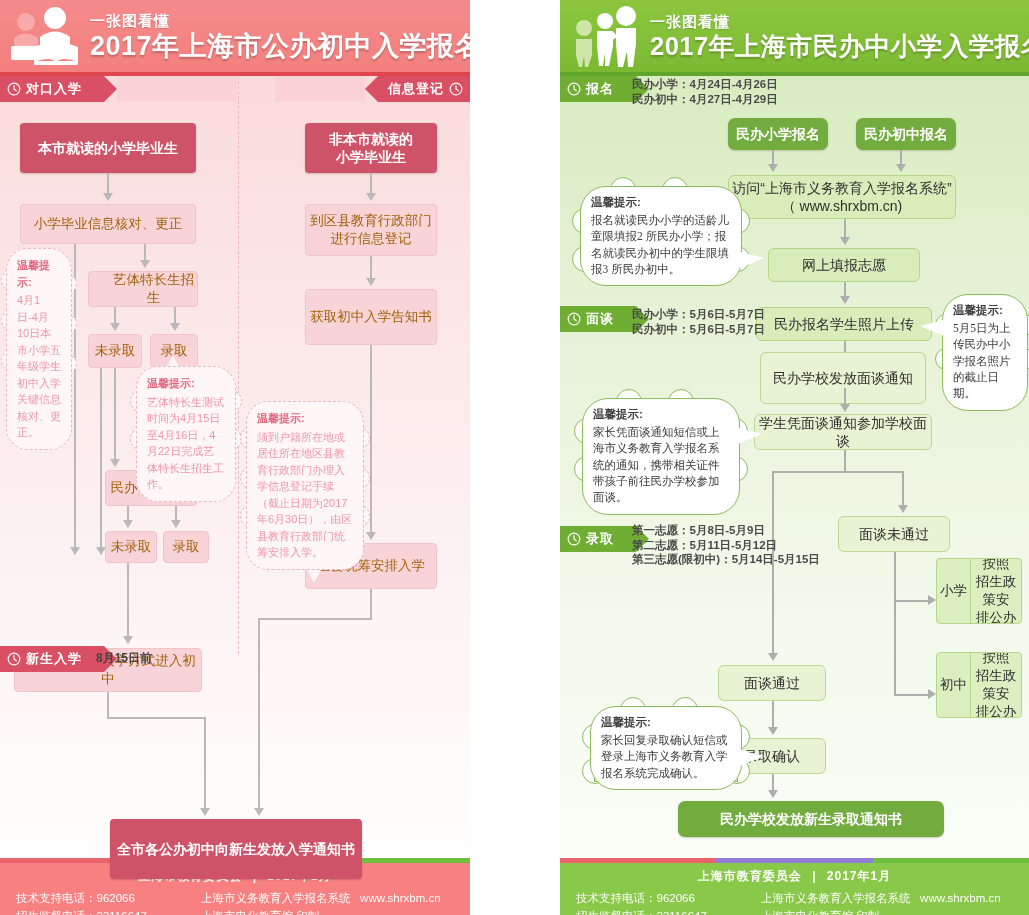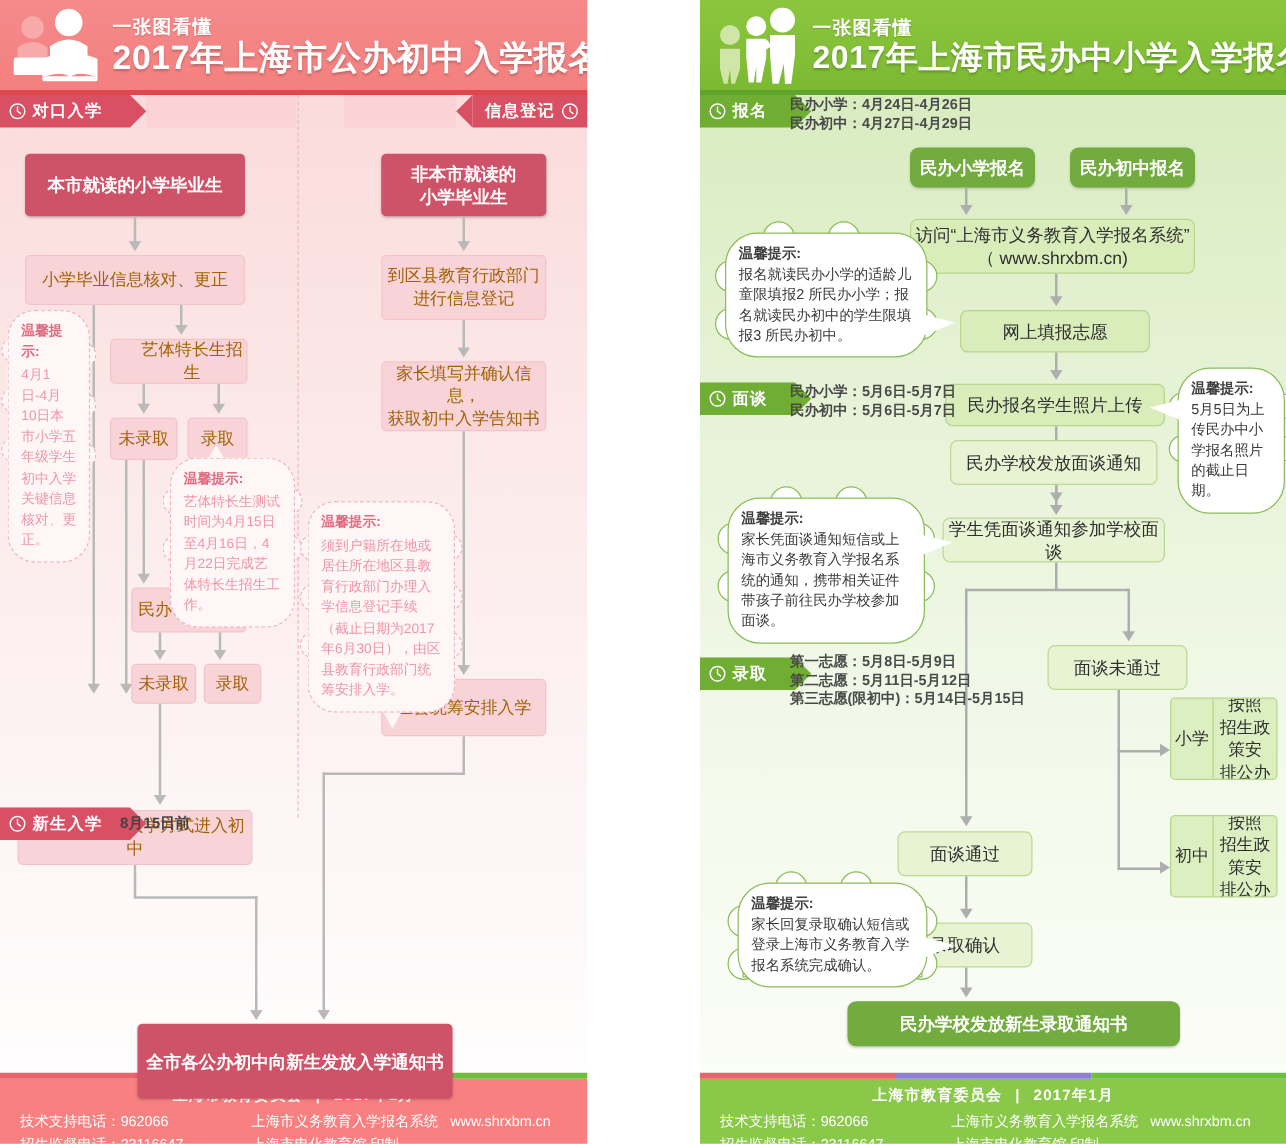--- a/index.html
+++ b/index.html
@@ -105,21 +105,21 @@
   
   .tip { position:absolute; }
   .tip .cloud { position:relative; border-radius:22px; padding:8px 10px; }
   .panel.left  .tip .cloud { background:#fff6f7; border:1.6px dashed #f1b4be; }
   .panel.right .tip .cloud { background:#ffffff; border:1.6px solid #8bbd5a; border-radius:26px; }
   .tip .t-head { font-weight:bold; font-size:11.5px; margin-bottom:2px; }
   .panel.left  .tip .t-head { color:#e06a80; }
   .panel.right .tip .t-head { color:#3f3f3f; }
   .tip .t-body { font-size:11.5px; line-height:1.42; }
   .panel.left  .tip .t-body { color:#ef96a6; }
-  .panel.right .tip .t-body { color:#3a3a3a; }
+  .panel.right .tip .t-body { color:#3a3a3a;font-family:Liberation Serif, serif; }
   .tip.narrow .t-body, .tip.narrow .t-head { font-size:11px; line-height:1.5; }
 
   
   .bump { position:absolute; border-radius:50%; }
   .panel.left .bump  { background:#fff6f7; border:1.6px dashed #f1b4be; }
   .panel.right .bump { background:#ffffff; border:1.6px solid #8bbd5a; }
   .bump.cover { border:none; }
   .panel.left .bump.cover  { background:#fff6f7; }
   .panel.right .bump.cover { background:#ffffff; }
 
@@ -269,21 +269,20 @@
       <div class="arrow down" style="left:366px; top:117px;"></div>
 
       <div class="node n-light" style="left:305px; top:128px; width:132px; height:52px; flex-direction:column;">
         <span>到区县教育行政部门</span>
         <span>进行信息登记</span>
       </div>
       <div class="conn vline" style="left:370px; top:180px; height:24px;"></div>
       <div class="arrow down" style="left:366px; top:202px;"></div>
 
       <div class="node n-light" style="left:305px; top:213px; width:132px; height:56px; flex-direction:column;">
-        <span>家长填写并确认信息，</span>
         <span>获取初中入学告知书</span>
       </div>
 
       <div class="conn vline" style="left:370px; top:269px; height:189px;"></div>
       <div class="arrow down" style="left:366px; top:456px;"></div>
 
       <div class="node n-light" style="left:305px; top:467px; width:132px; height:46px;">
         <span>区县统筹安排入学</span>
       </div>
 
@@ -461,21 +460,21 @@
           </svg>
           <span>面谈</span>
         </div>
         <div class="stage-tail" style="width:0;"></div>
       </div>
       <div class="stage-dates" style="left:72px; top:231px;text-align:center;">
         <div>民办小学：5月6日-5月7日</div>
         <div>民办初中：5月6日-5月7日</div>
       </div>
 
-      <div class="node g-pale" style="left:200px; top:276px; width:166px; height:36px;text-align:right;">
+      <div class="node g-pale" style="left:200px; top:276px; width:166px; height:52px;text-align:right;">
         <span>民办学校发放面谈通知</span>
       </div>
 
       <div class="conn vline" style="left:284px; top:312px; height:18px;"></div>
       <div class="arrow down" style="left:280px; top:328px;"></div>
 
       <div class="node g-pale" style="left:194px; top:338px; width:178px; height:36px;">
         <span>学生凭面谈通知参加学校面谈</span>
       </div>
 

